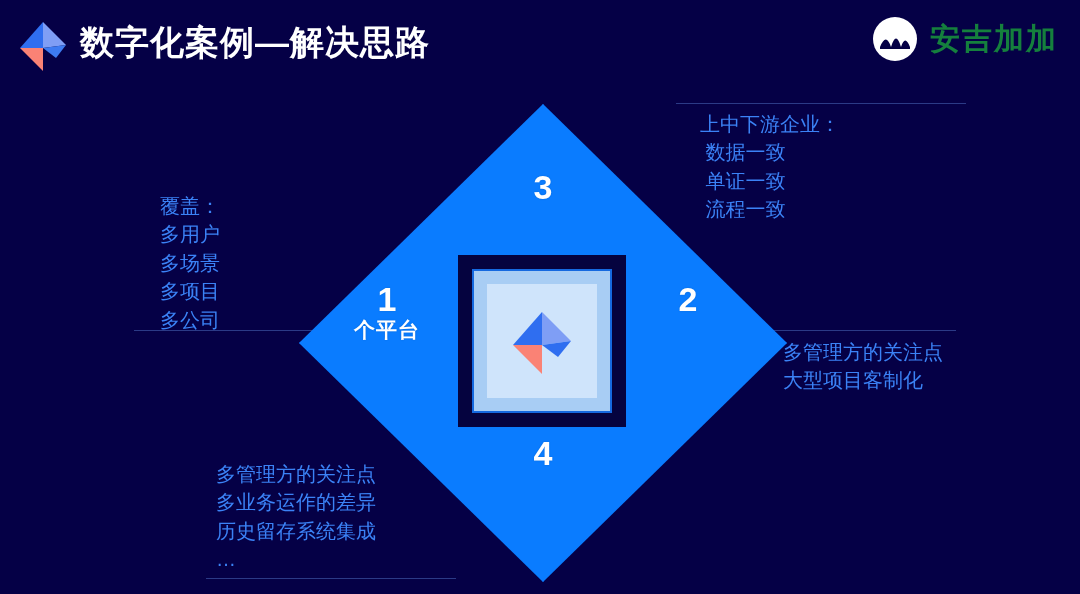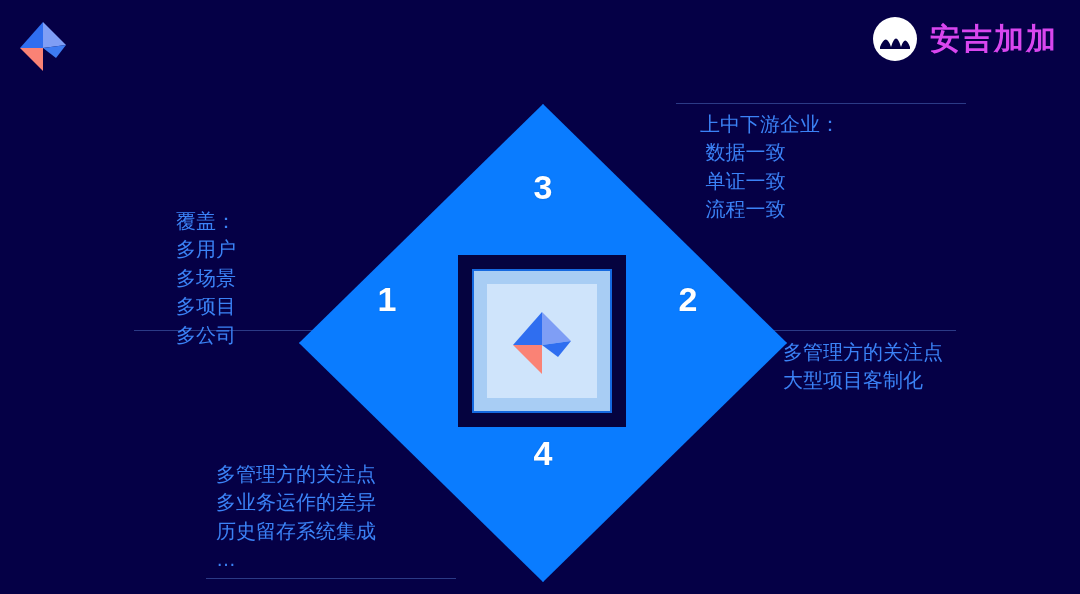--- a/index.html
+++ b/index.html
@@ -44,21 +44,21 @@
     gap: 12px;
   }
   #brand-mark {
     width: 46px;
     height: 46px;
   }
   #brand-name {
     font-size: 30px;
     font-weight: bold;
     letter-spacing: 2px;
-    color: #d946ef;
+    color: #15803d;
     white-space: nowrap;
   }
 
   
   #diamond-wrap {
     position: absolute;
     left: 295px;
     top: 100px;
     width: 496px;
     height: 486px;
@@ -126,21 +126,21 @@
   }
 
   
   .note {
     position: absolute;
     font-size: 20px;
     line-height: 1.42;
     color: #3b82f6;
     white-space: pre;
   }
-  #note-left      { left: 176px; top: 192px; margin-top: 15px; }
+  #note-left      { left: 160px; top: 192px; }
   #note-topright  { left: 700px; top: 110px; }
   #note-right     { left: 783px; top: 338px; }
   #note-bottomleft{ left: 216px; top: 460px; }
 
   
   .hairline {
     position: absolute;
     height: 1px;
     background: #2b3a86;
   }
@@ -155,20 +155,21 @@
 <div id="slide">
 
   <div id="header-logo">
     <svg viewBox="0 0 62 62" width="62" height="62" aria-hidden="true">
       <polygon points="31,8 31,34 8,34" fill="#2f6ef0"></polygon>
       <polygon points="31,8 54,31 31,34" fill="#7f9ef5"></polygon>
       <polygon points="31,34 54,31 44,44" fill="#3d7bf2"></polygon>
       <polygon points="8,34 31,34 31,57" fill="#fa8275"></polygon>
     </svg>
   </div>
+  <div id="header-title">数字化案例—解决思路</div>
 
   <div id="brand">
     <div id="brand-mark">
       <svg viewBox="0 0 46 46" width="46" height="46" aria-hidden="true">
         <circle cx="23" cy="23" r="22" fill="#ffffff"></circle>
         <path d="M8 31 Q14 16 19 31 Q24 14 29 31 Q33 18 38 31 L38 33 L8 33 Z" fill="#050046"></path>
       </svg>
     </div>
     <div id="brand-name">安吉加加</div>
   </div>
@@ -190,20 +191,21 @@
       <polygon points="248,482 352,316 144,316" fill="#0a7cff"></polygon>
 
       <polygon points="248,4 492,243 248,482 4,243" fill="#0a7cff"></polygon>
     </svg>
 
     <div class="petal-label" id="petal-top-label">
       <span class="petal-num">3</span>
     </div>
     <div class="petal-label" id="petal-left-label">
       <span class="petal-num">1</span>
+      <span class="petal-text">个平台</span>
     </div>
     <div class="petal-label" id="petal-right-label">
       <span class="petal-num">2</span>
     </div>
     <div class="petal-label" id="petal-bottom-label">
       <span class="petal-num">4</span>
     </div>
 
     <div id="center-box">
       <div id="center-frame-outer">

